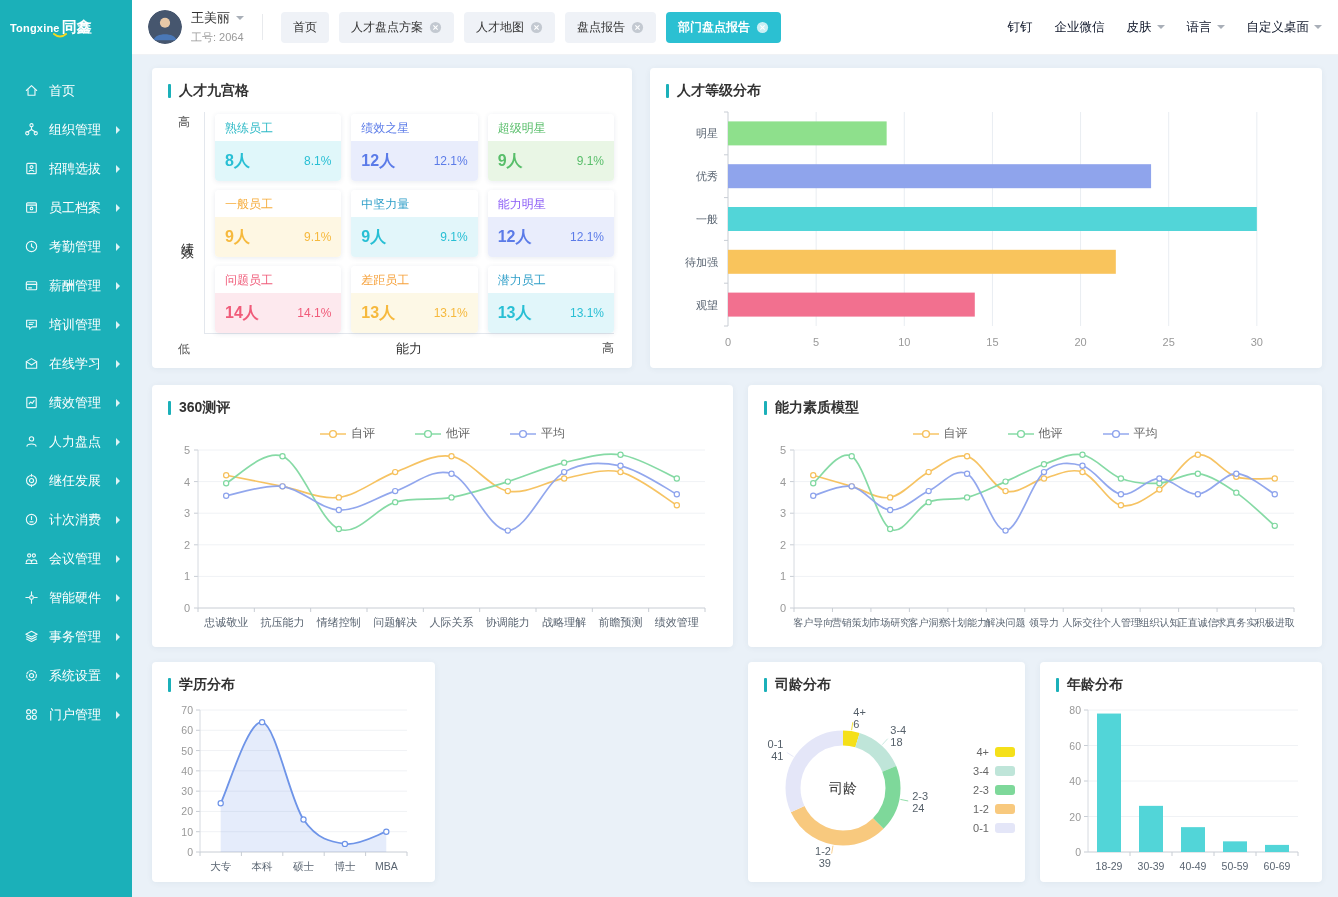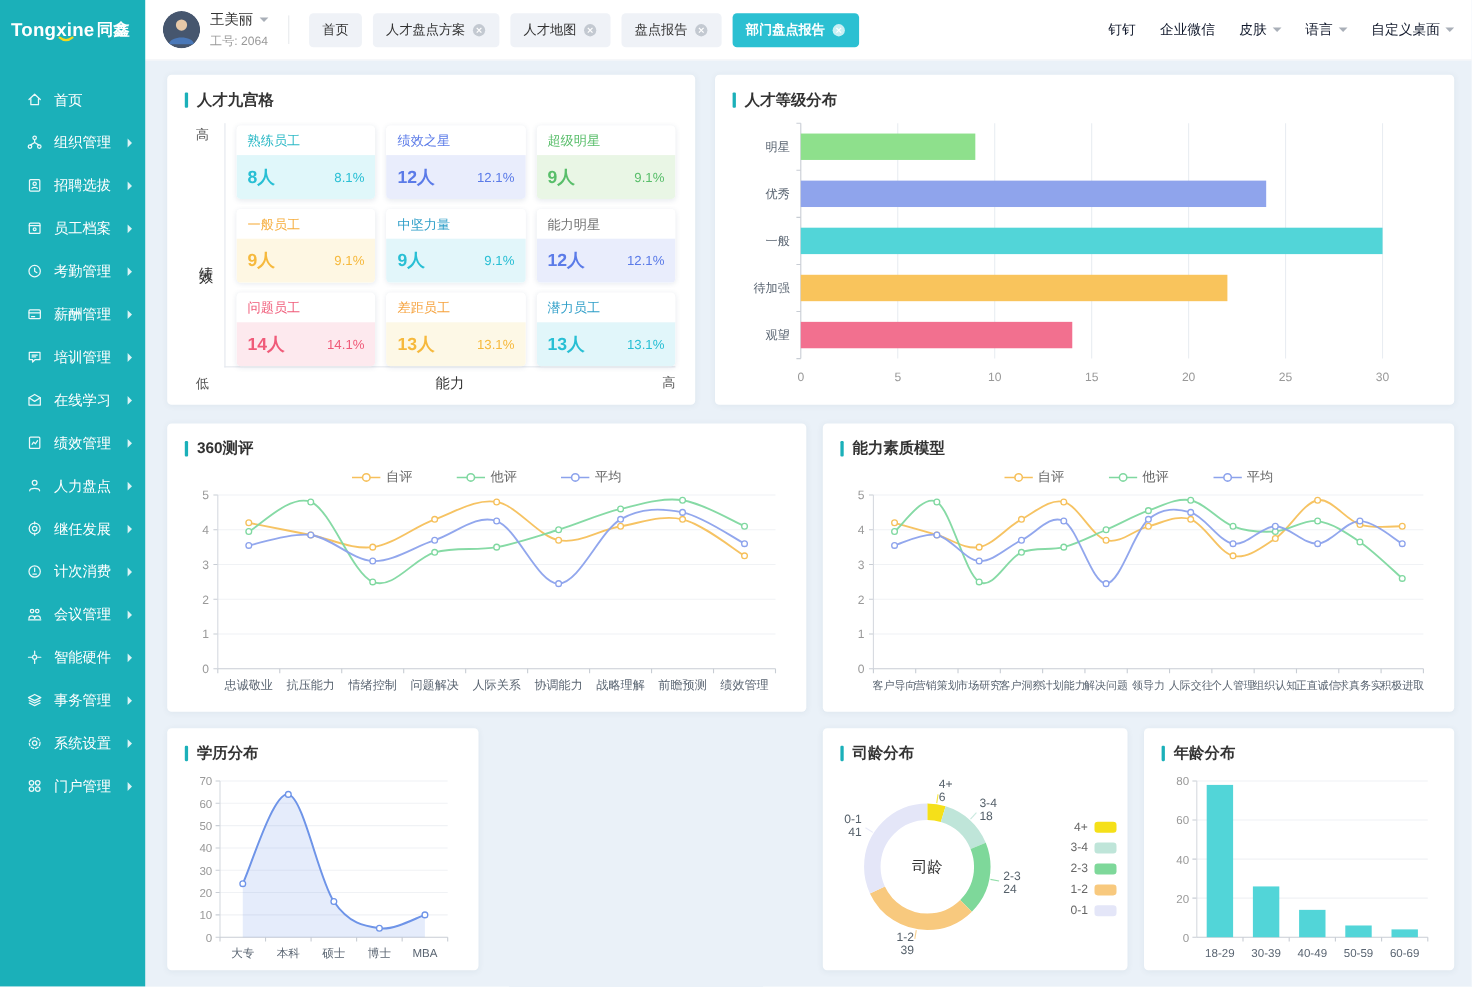--- a/index.html
+++ b/index.html
@@ -1,21 +1,21 @@
 <!DOCTYPE html>
 <html><head>
 <meta charset="utf-8">
 <style>
   html,body{margin:0;padding:0;}
   .page{position:relative;width:1338px;height:897px;background:#EAF1F8;overflow:hidden;
         font-family:"Liberation Sans","DejaVu Sans",sans-serif;color:#333;}
   
   .sidebar{position:absolute;left:0;top:0;width:132px;height:897px;background:#1BB0B9;z-index:5;}
   .logo{position:relative;height:55px;display:flex;align-items:center;padding-left:10px;color:#fff;cursor:pointer;}
-  .logo-en{font-size:17px;font-weight:800;letter-spacing:.2px;}
+  .logo-en{font-size:11px;font-weight:800;letter-spacing:.2px;}
   .logo-cn{font-size:15px;font-weight:700;margin-left:2px;}
   .logo-smile{position:absolute;left:53px;top:33px;}
   .menu{padding-top:16px;}
   .menu-item{height:39px;display:flex;align-items:center;padding:0 12px 0 24px;color:#fff;font-size:13px;cursor:pointer;}
   .mi-icon{width:15px;height:15px;margin-right:10px;display:inline-flex;opacity:.92;}
   .mi-label{flex:0 0 auto;}
   .mi-arrow{margin-left:auto;width:0;height:0;border-left:4px solid rgba(255,255,255,.85);
             border-top:4px solid transparent;border-bottom:4px solid transparent;}
   
   .topbar{position:absolute;left:132px;top:0;right:0;height:55px;background:#fff;display:flex;align-items:center;
@@ -395,21 +395,21 @@
             </div>
           </div>
           <div class="ng-card">
             <div class="ng-title" style="color: rgb(46, 158, 200);">中坚力量</div>
             <div class="ng-val" style="background: rgb(226, 246, 250); color: rgb(40, 191, 212);">
               <span class="ng-count">9人</span>
               <span class="ng-pct">9.1%</span>
             </div>
           </div>
           <div class="ng-card">
-            <div class="ng-title" style="color: #737373;">能力明星</div>
+            <div class="ng-title" style="color: #8b5cf6;">能力明星</div>
             <div class="ng-val" style="background: rgb(233, 237, 252); color: rgb(91, 123, 232);">
               <span class="ng-count">12人</span>
               <span class="ng-pct">12.1%</span>
             </div>
           </div>
           <div class="ng-card">
             <div class="ng-title" style="color: rgb(240, 91, 121);">问题员工</div>
             <div class="ng-val" style="background: rgb(253, 233, 238); color: rgb(240, 91, 121);">
               <span class="ng-count">14人</span>
               <span class="ng-pct">14.1%</span>

